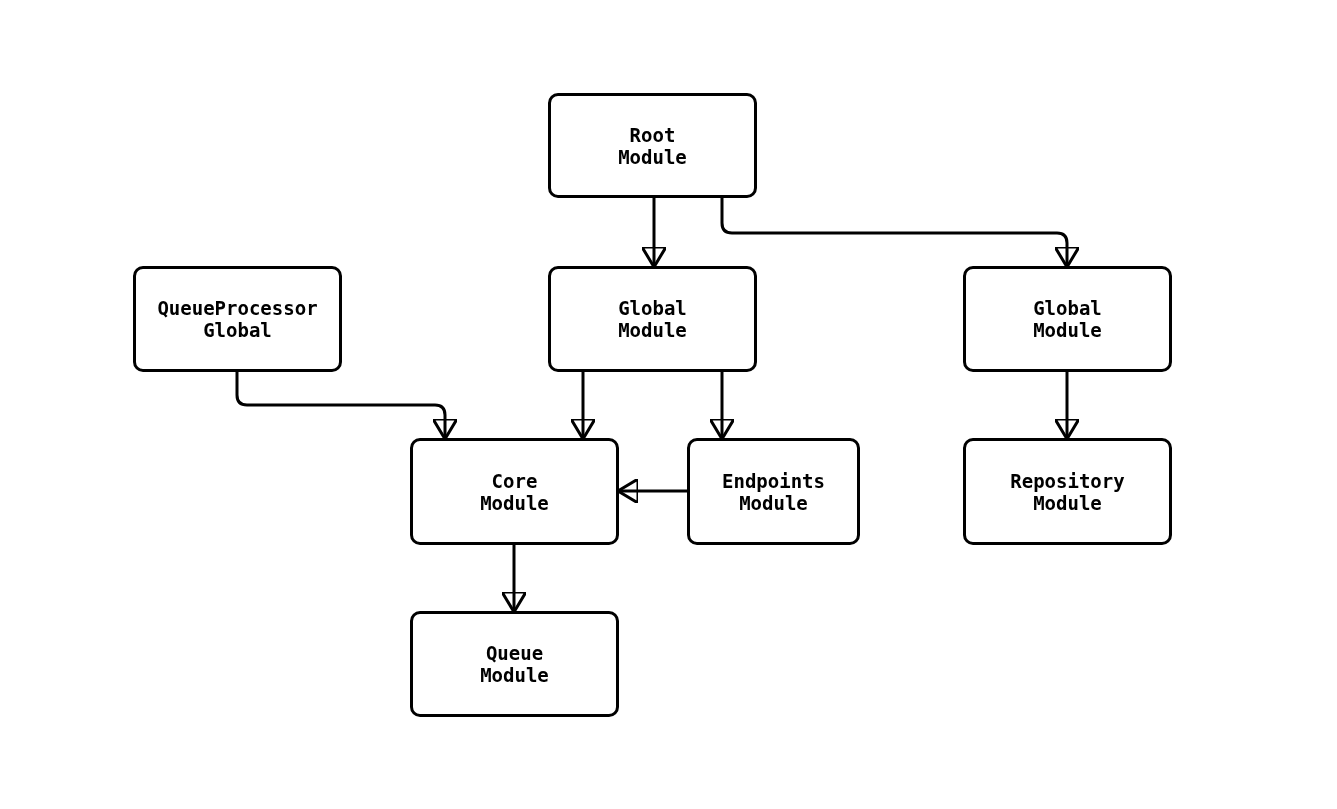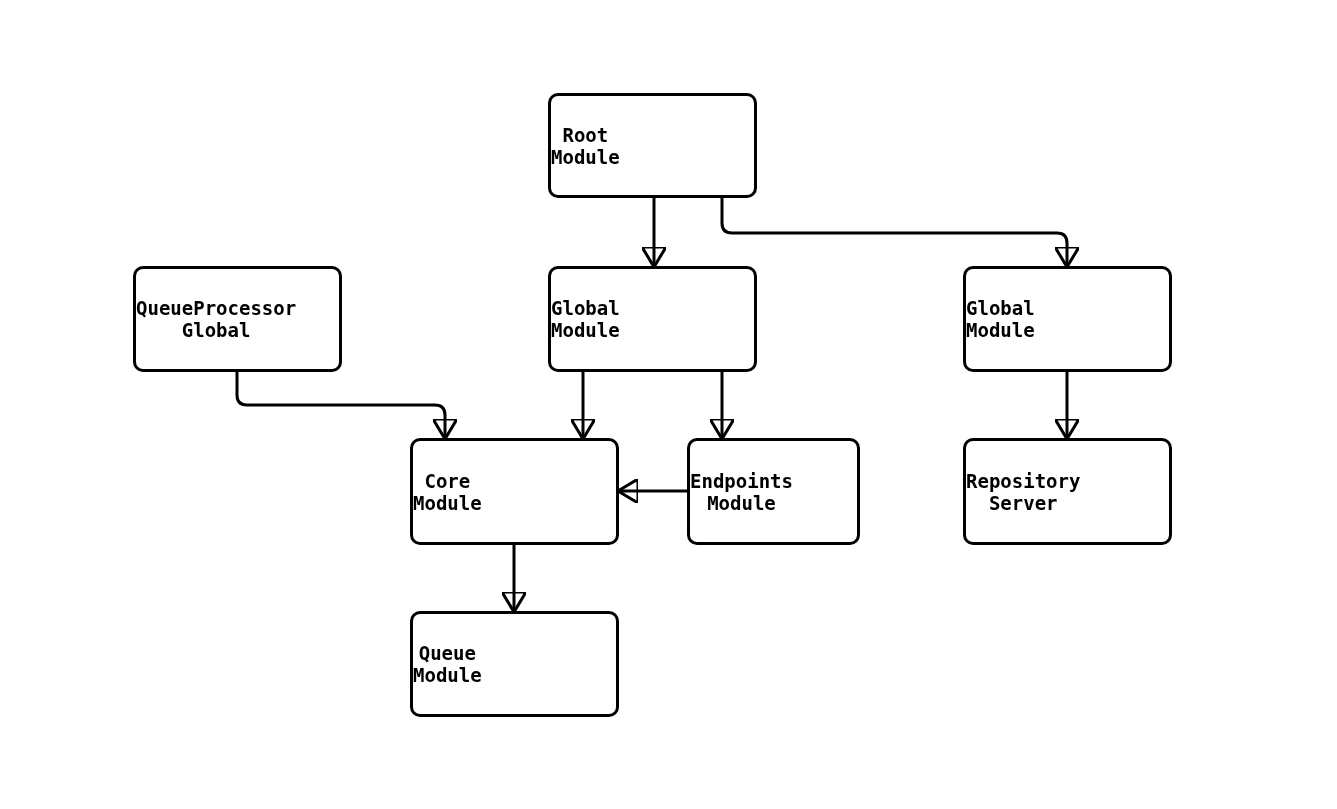--- a/index.html
+++ b/index.html
@@ -28,20 +28,21 @@
     stroke-width: 3;
   }
   .node {
     position: absolute;
     box-sizing: border-box;
     background: #ffffff;
     border: 3px solid #000000;
     border-radius: 10px;
     display: flex;
     align-items: center;
+    justify-content: center;
   }
   .node .label {
     font-weight: bold;
     font-size: 19px;
     line-height: 22px;
     color: #000000;
     text-align: center;
     white-space: pre-line;
   }
 </style>
@@ -91,21 +92,21 @@
 Module</span>
   </div>
 
   <div class="node" style="left:687px; top:438px; width:173px; height:107px">
     <span class="label">Endpoints
 Module</span>
   </div>
 
   <div class="node" style="left:963px; top:438px; width:209px; height:107px">
     <span class="label">Repository
-Server</span>
+Module</span>
   </div>
 
   <div class="node" style="left:410px; top:611px; width:209px; height:106px">
     <span class="label">Queue
 Module</span>
   </div>
 
 </div>
 
 </body></html>

